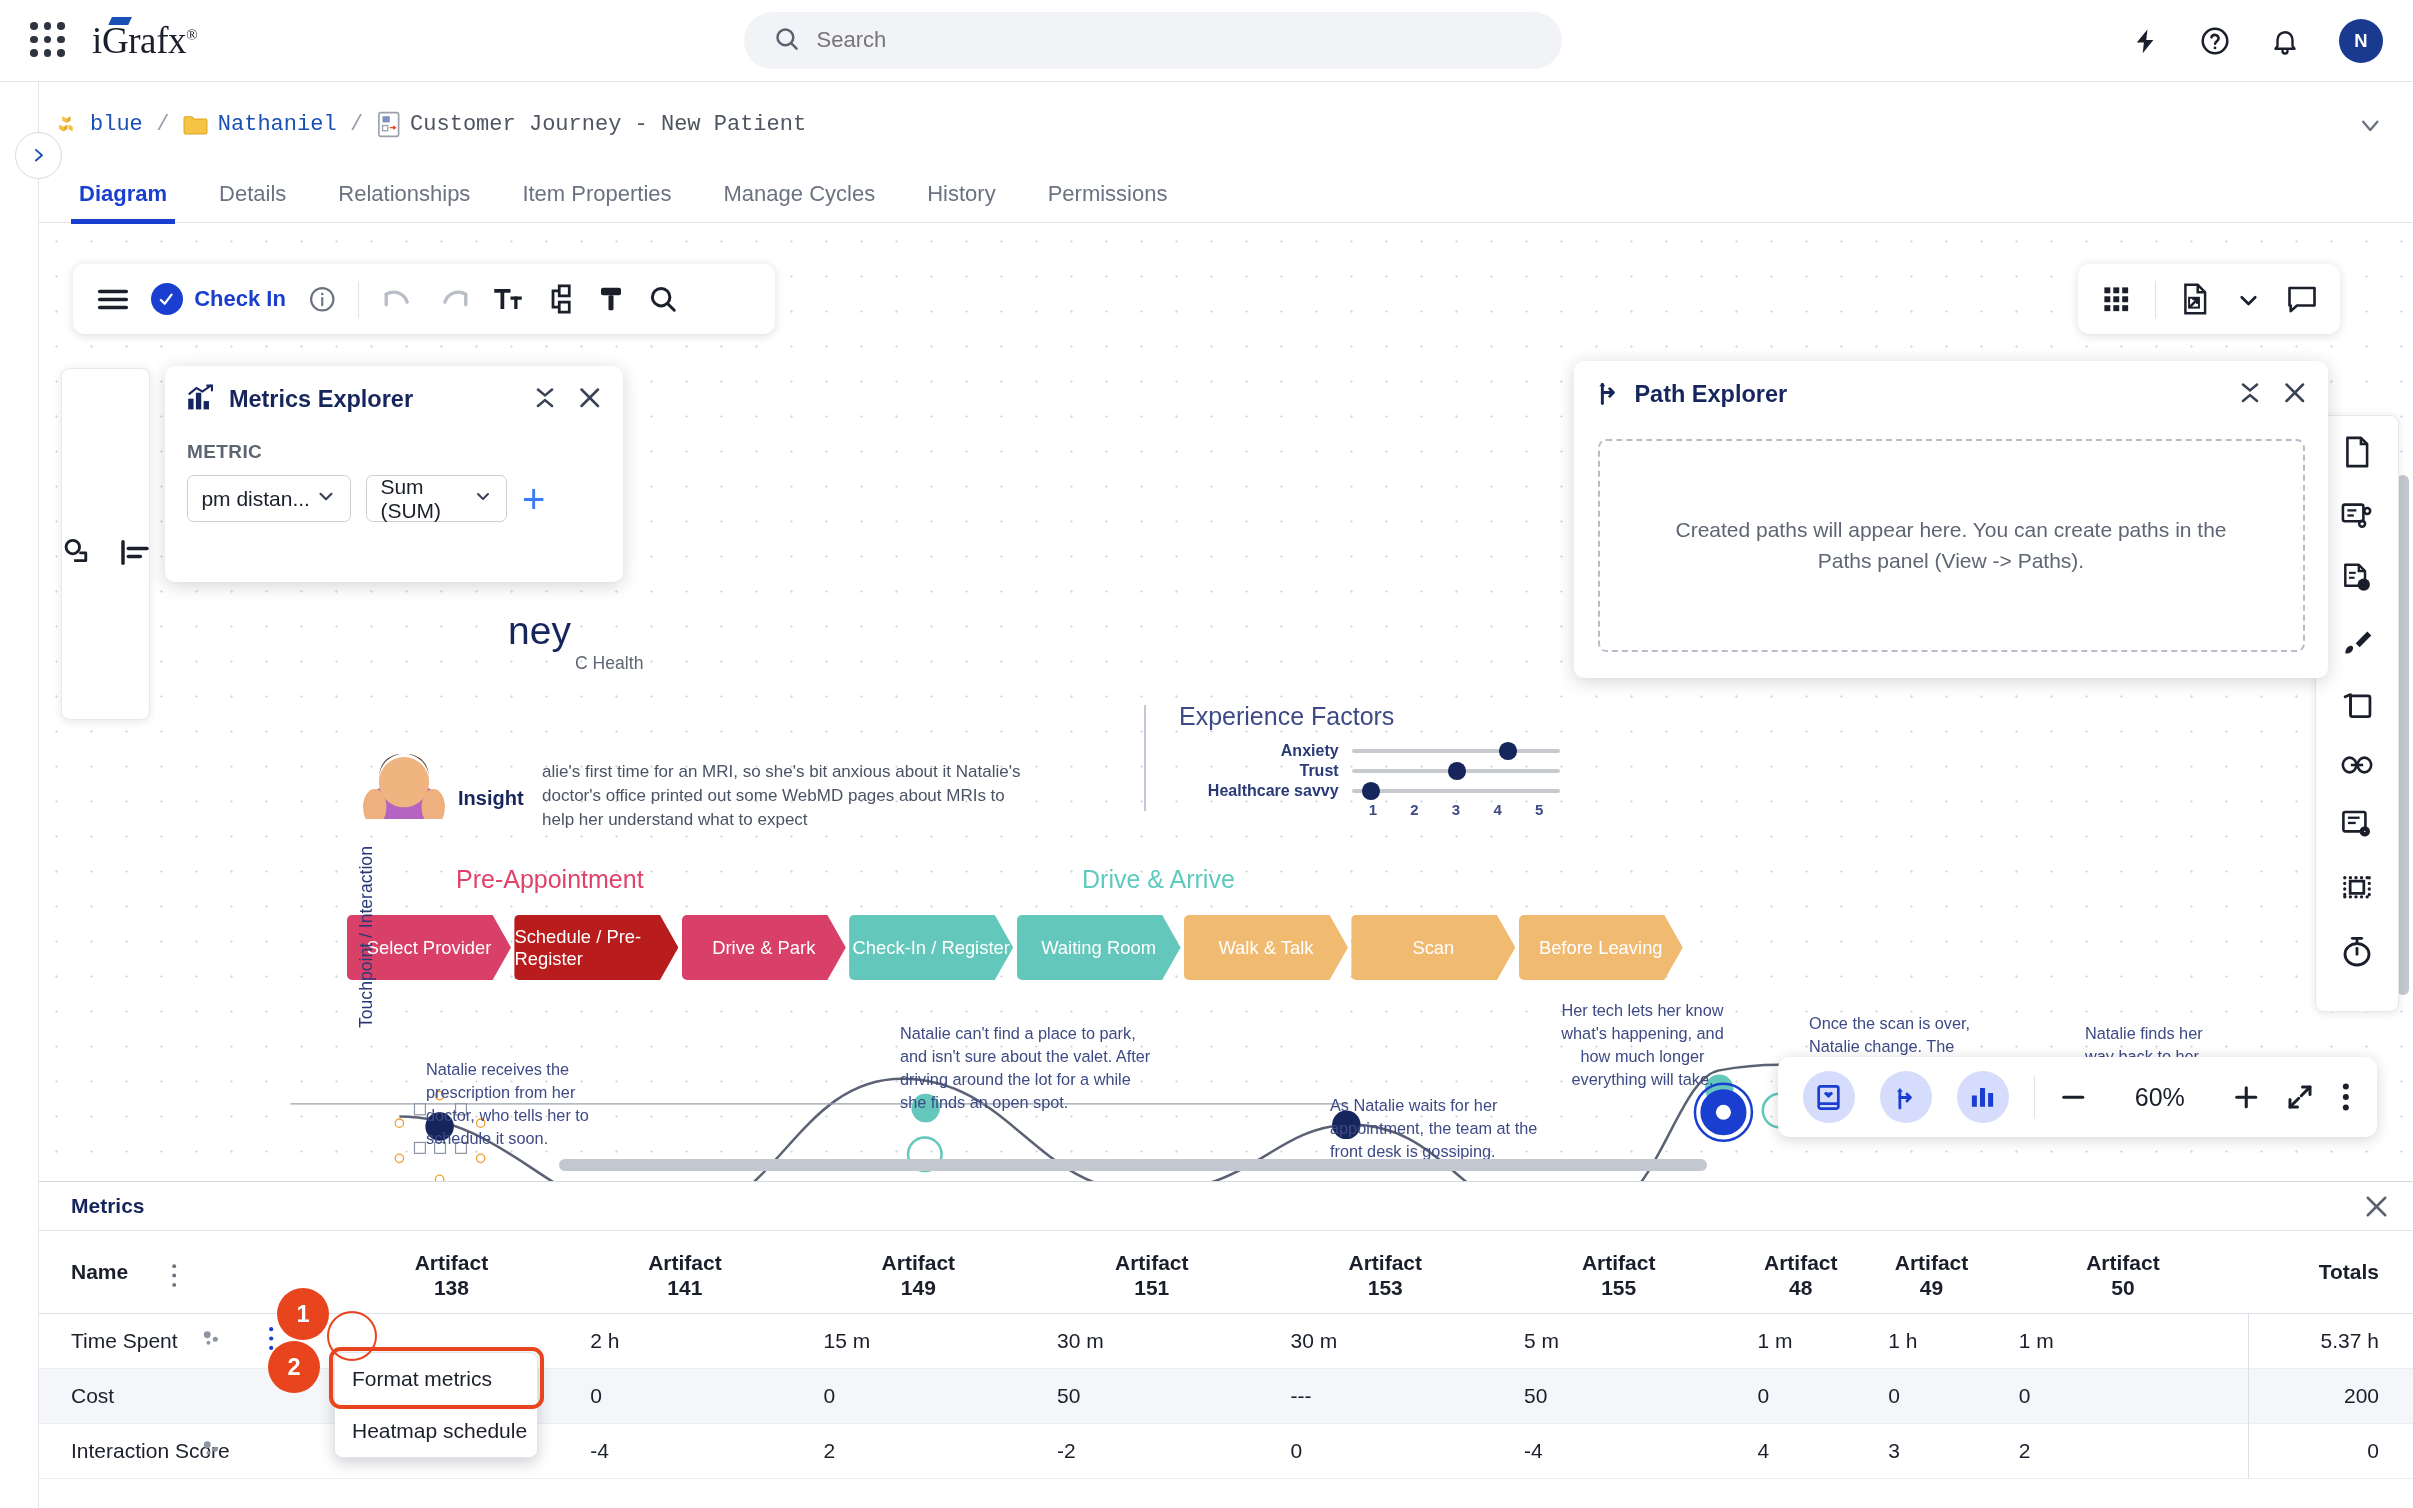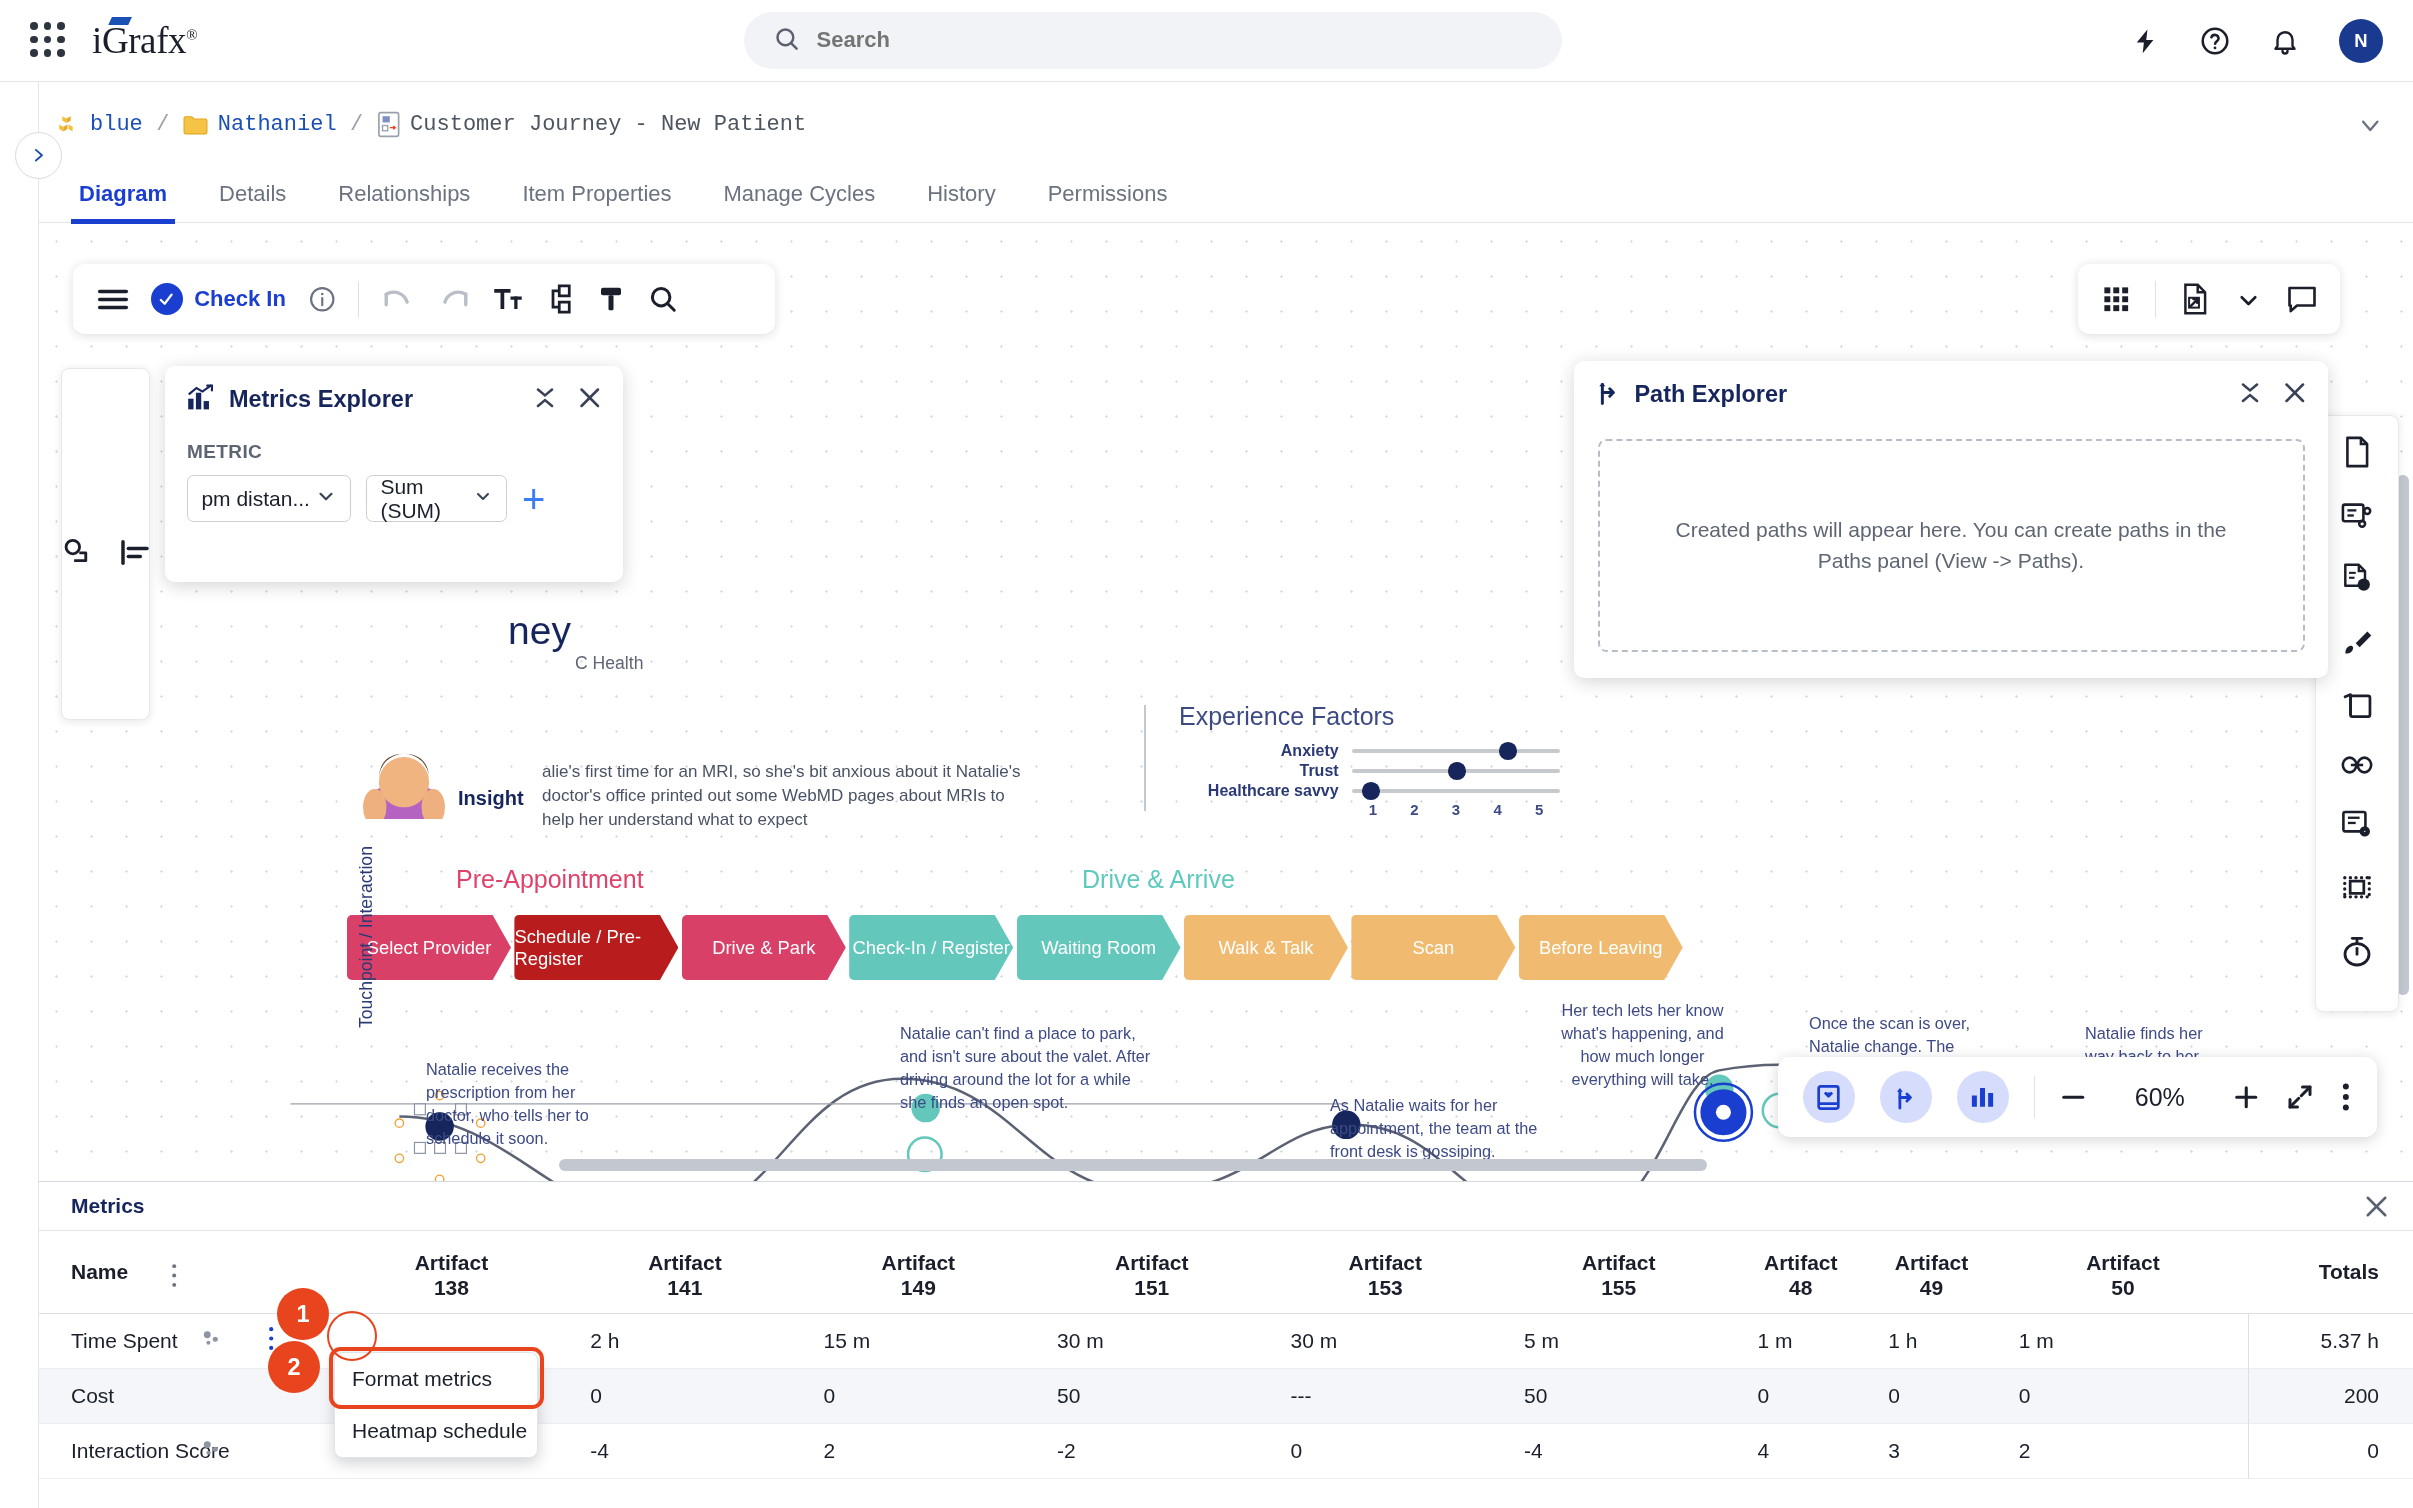--- a/index.html
+++ b/index.html
@@ -24,21 +24,21 @@
   .brand { margin-left: 25px; font-size: 37px; font-weight: 400; color: #1b1f2b;
     font-family: "Liberation Serif", serif; letter-spacing: -0.4px; position: relative; }
   .brand .reg { font-size: 15px; vertical-align: super; }
   .brand .tick { position:absolute; left: 18.4px; top: -1.7px; width: 20px; height: 8.4px;
      background: #1a4fb4; transform: skewX(-25deg); }
   .search-wrap { position: absolute; left: 744px; top: 11.7px; width: 818px; height: 57px;
     background: #f1f3f6; border-radius: 28.5px; display: flex; align-items: center; cursor: text; }
   .search-wrap .mag { margin-left: 28.5px; }
   .search-wrap input { border: none; background: transparent; outline: none;
     font-size: 22px; color: #5a6270; margin-left: 17px; width: 670px;
-    font-family: "Liberation Sans", sans-serif; font-weight: bold; }
+    font-family: "Liberation Sans", sans-serif; }
   .topright { position: absolute; right: 30px; top: 0; height: 82px; display: flex; align-items: center; gap: 39px; }
   .ico-btn { cursor: pointer; display: flex; align-items: center; justify-content: center; }
   .avatar { width: 44px; height: 44px; border-radius: 50%; background: #1a3a8f;
     color: #fff; font-size: 18.4px; font-weight: bold; display:flex; align-items:center; justify-content:center; cursor:pointer; }
 
   
   .rail { position: absolute; left: 0; top: 82px; width: 39px; height: 1426px;
     background: #fff; border-right: 0.8px solid #e3e5e8; }
   .rail-toggle { position: absolute; left: 15px; top: 132px; width: 47px; height: 47px;
     border-radius: 50%; background: #fff; border: 0.8px solid #d7dae0;

